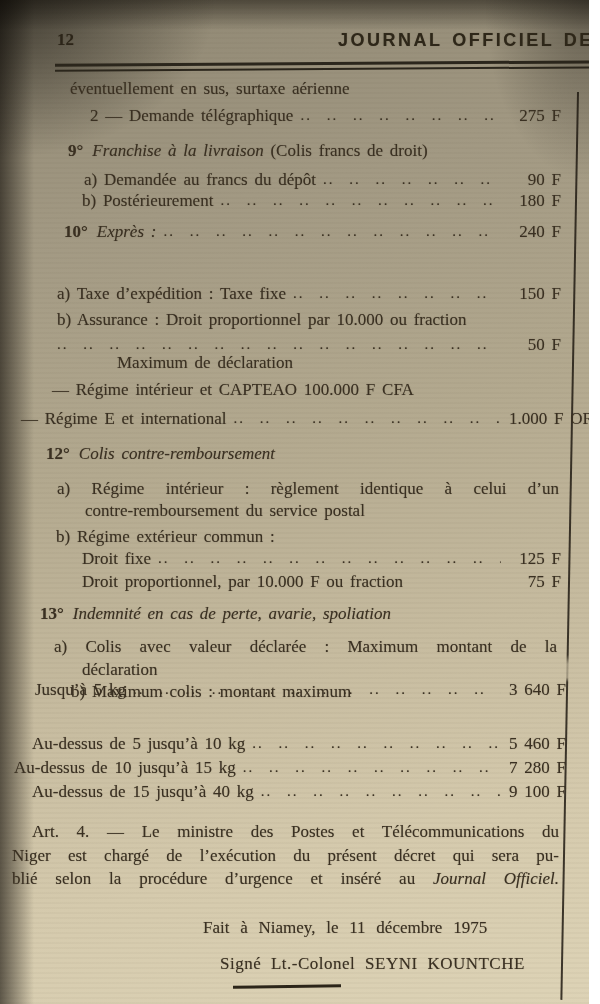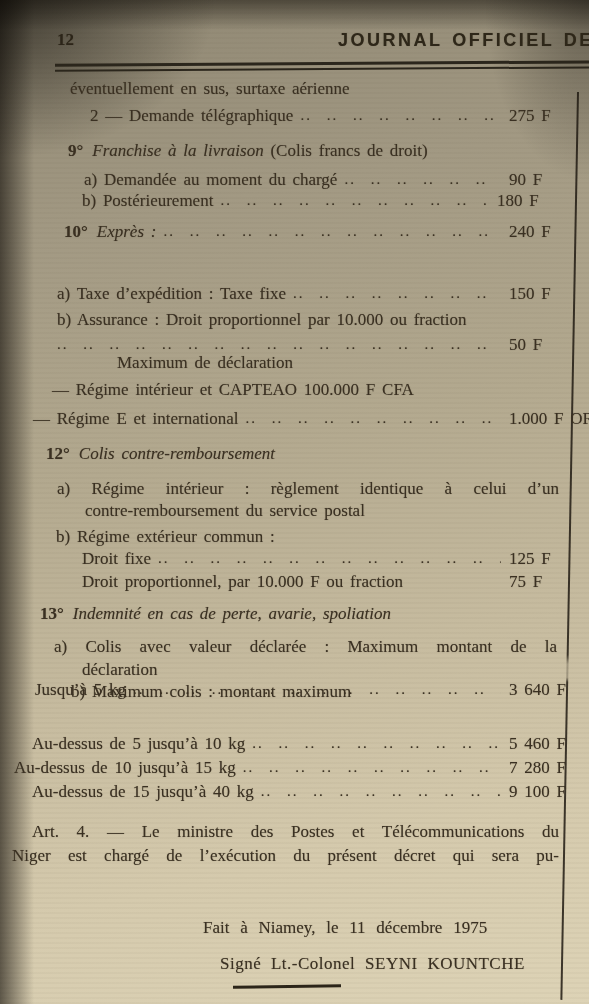--- a/index.html
+++ b/index.html
@@ -40,21 +40,21 @@
   .row { display:flex; align-items:baseline; }
   .lbl { white-space:nowrap; }
   .num { font-weight:bold; margin-right:9px; }
   .it { font-style:italic; }
   .leader {
     flex:1 1 auto; overflow:hidden; white-space:nowrap;
     font-size:15px; letter-spacing:2px; word-spacing:9px;
     padding:0 7px; position:relative; top:-1px;
   }
   .spacer { flex:1 1 auto; }
-  .amt { white-space:nowrap; text-align:left; min-width:52px; margin-left:8px; }
+  .amt { white-space:nowrap; text-align:right; min-width:52px; margin-left:8px; }
   .jl { white-space:normal; text-align:justify; text-align-last:justify; line-height:22px; }
   .wide { word-spacing:6.5px; }
   .cap-gap { letter-spacing:0.5px; word-spacing:5px;font-family:Liberation Serif, serif; }
   .end-rule {
     position:absolute; top:985px; left:233px; width:108px; height:3px;
     background:#2c2519; transform:rotate(-0.8deg);
   }
 </style>
 </head>
 <body>
@@ -73,26 +73,26 @@
     <span class="leader">.. .. .. .. .. .. .. .. .. .. .. .. .. .. .. .. .. .. .. .. .. .. .. .. .. .. .. .. .. ..</span>
     <span class="amt">275 F</span>
   </div>
 
   <div class="ln" style="top:140px;left:68px">
     <span class="num">9°</span><span class="it">Franchise à la livraison</span>
     <span>(Colis francs de droit)</span>
   </div>
 
   <div class="ln row" style="top:169px;left:84px;right:28px">
-    <span class="lbl">a) Demandée au moment du chargé</span>
+    <span class="lbl">a) Demandée au francs du dépôt</span>
     <span class="leader">.. .. .. .. .. .. .. .. .. .. .. .. .. .. .. .. .. .. .. .. .. .. .. .. .. .. .. .. .. ..</span>
     <span class="amt">90 F</span>
   </div>
 
-  <div class="ln row" style="top:190px;left:82px;right:40px">
+  <div class="ln row" style="top:190px;left:82px;right:28px">
     <span class="lbl">b) Postérieurement</span>
     <span class="leader">.. .. .. .. .. .. .. .. .. .. .. .. .. .. .. .. .. .. .. .. .. .. .. .. .. .. .. .. .. ..</span>
     <span class="amt">180 F</span>
   </div>
 
   <div class="ln row" style="top:221px;left:64px;right:28px">
     <span class="num">10°</span>
     <span class="it lbl">Exprès :</span>
     <span class="leader">.. .. .. .. .. .. .. .. .. .. .. .. .. .. .. .. .. .. .. .. .. .. .. .. .. .. .. .. .. ..</span>
     <span class="amt">240 F</span>
@@ -109,21 +109,21 @@
 
   <div class="ln row" style="top:334px;left:57px;right:28px">
     <span class="leader" style="padding-left:0">.. .. .. .. .. .. .. .. .. .. .. .. .. .. .. .. .. .. .. .. .. .. .. .. .. .. .. .. .. ..</span>
     <span class="amt">50 F</span>
   </div>
 
   <div class="ln" style="top:352px;left:117px">Maximum de déclaration</div>
 
   <div class="ln" style="top:379px;left:52px">— Régime intérieur et CAPTEAO 100.000 F CFA</div>
 
-  <div class="ln row" style="top:408px;left:33px;right:28px">
+  <div class="ln row" style="top:408px;left:21px;right:28px">
     <span class="lbl">— Régime E et international</span>
     <span class="leader">.. .. .. .. .. .. .. .. .. .. .. .. .. .. .. .. .. .. .. .. .. .. .. .. .. .. .. .. .. ..</span>
     <span class="amt">1.000 F OR</span>
   </div>
 
   <div class="ln" style="top:443px;left:46px">
     <span class="num">12°</span><span class="it">Colis contre-remboursement</span>
   </div>
 
   <div class="ln jl" style="top:478px;left:57px;right:30px">a) Régime intérieur : règlement identique à celui d’un</div>
@@ -168,19 +168,22 @@
     <span class="amt">7 280 F</span>
   </div>
   <div class="ln row" style="top:781px;left:32px;right:28px">
     <span class="lbl">Au-dessus de 15 jusqu’à 40 kg</span>
     <span class="leader">.. .. .. .. .. .. .. .. .. .. .. .. .. .. .. .. .. .. .. .. .. .. .. .. .. .. .. .. .. ..</span>
     <span class="amt">9 100 F</span>
   </div>
 
   <div class="ln jl" style="top:821px;left:32px;right:30px">Art. 4. — Le ministre des Postes et Télécommunications du</div>
   <div class="ln jl" style="top:845px;left:12px;right:30px">Niger est chargé de l’exécution du présent décret qui sera pu-</div>
+  <div class="ln jl" style="top:868px;left:12px;right:30px">
+    <span>blié selon la procédure d’urgence et inséré au </span><span class="it">Journal Officiel.</span>
+  </div>
 
   <div class="ln wide" style="top:917px;left:203px">Fait à Niamey, le 11 décembre 1975</div>
   <div class="ln cap-gap" style="top:953px;left:220px">Signé Lt.-Colonel SEYNI KOUNTCHE</div>
 
   <div class="end-rule"></div>
 
 </div>
 
 </body></html>

